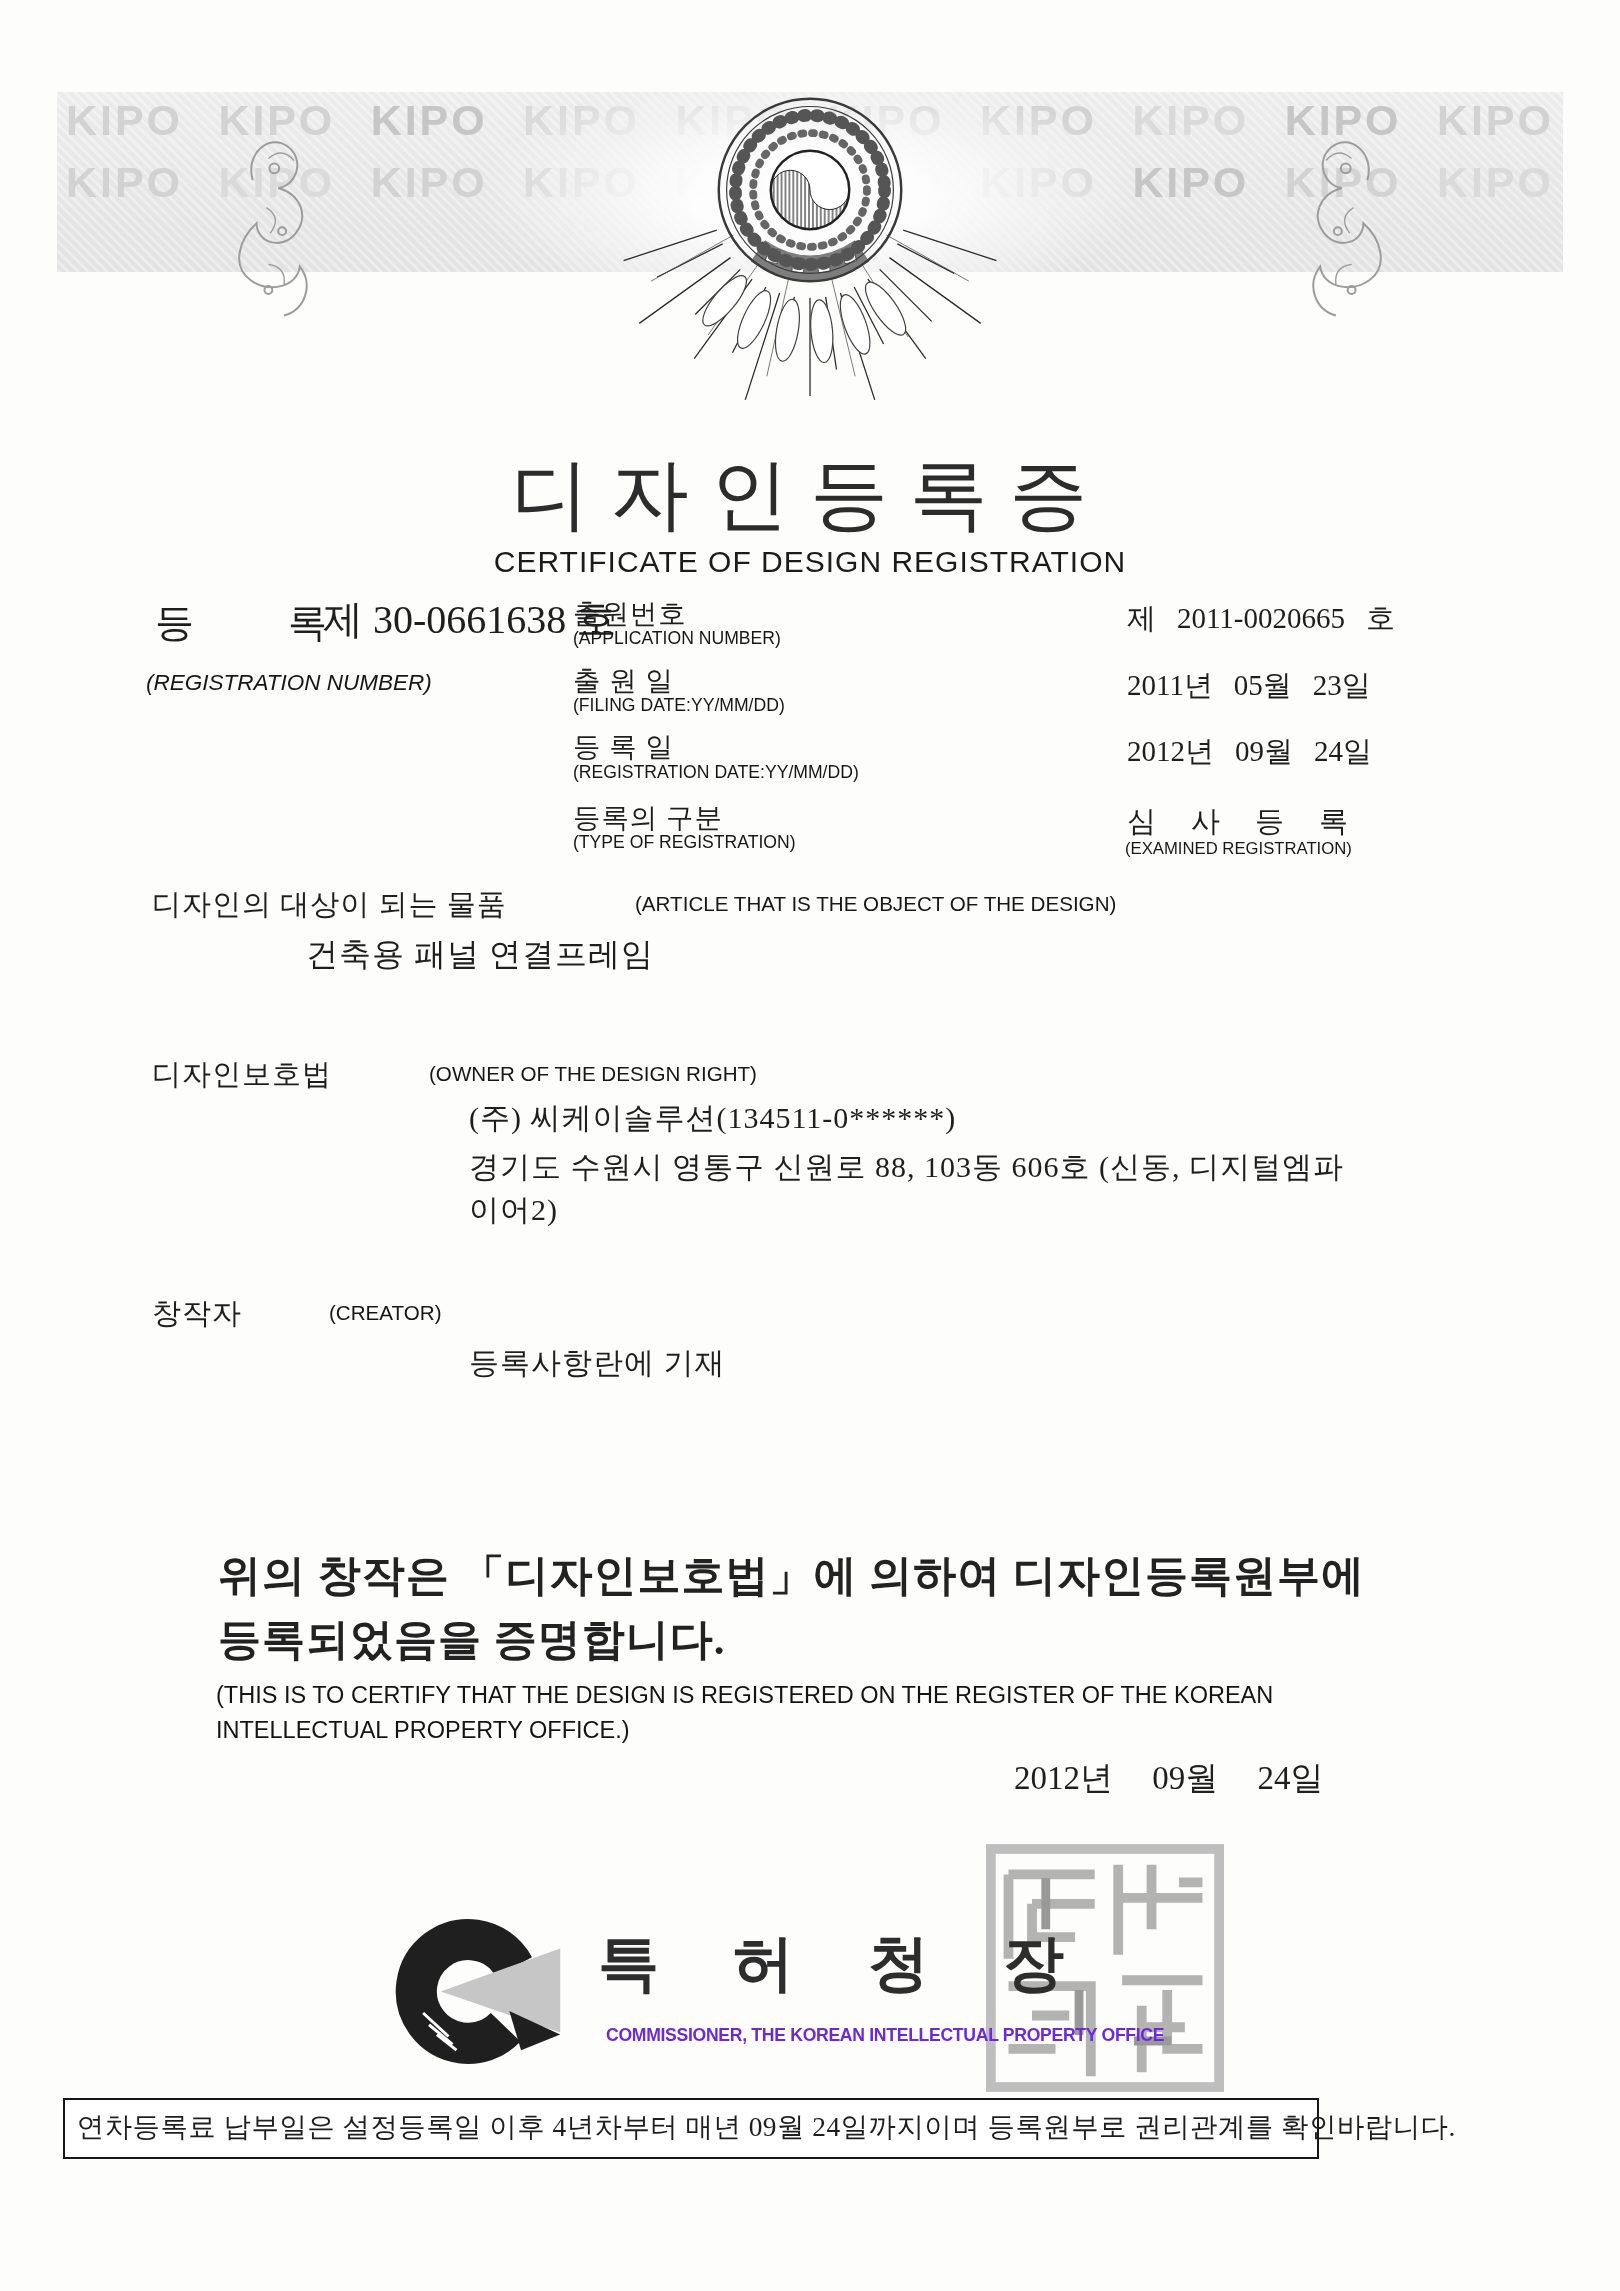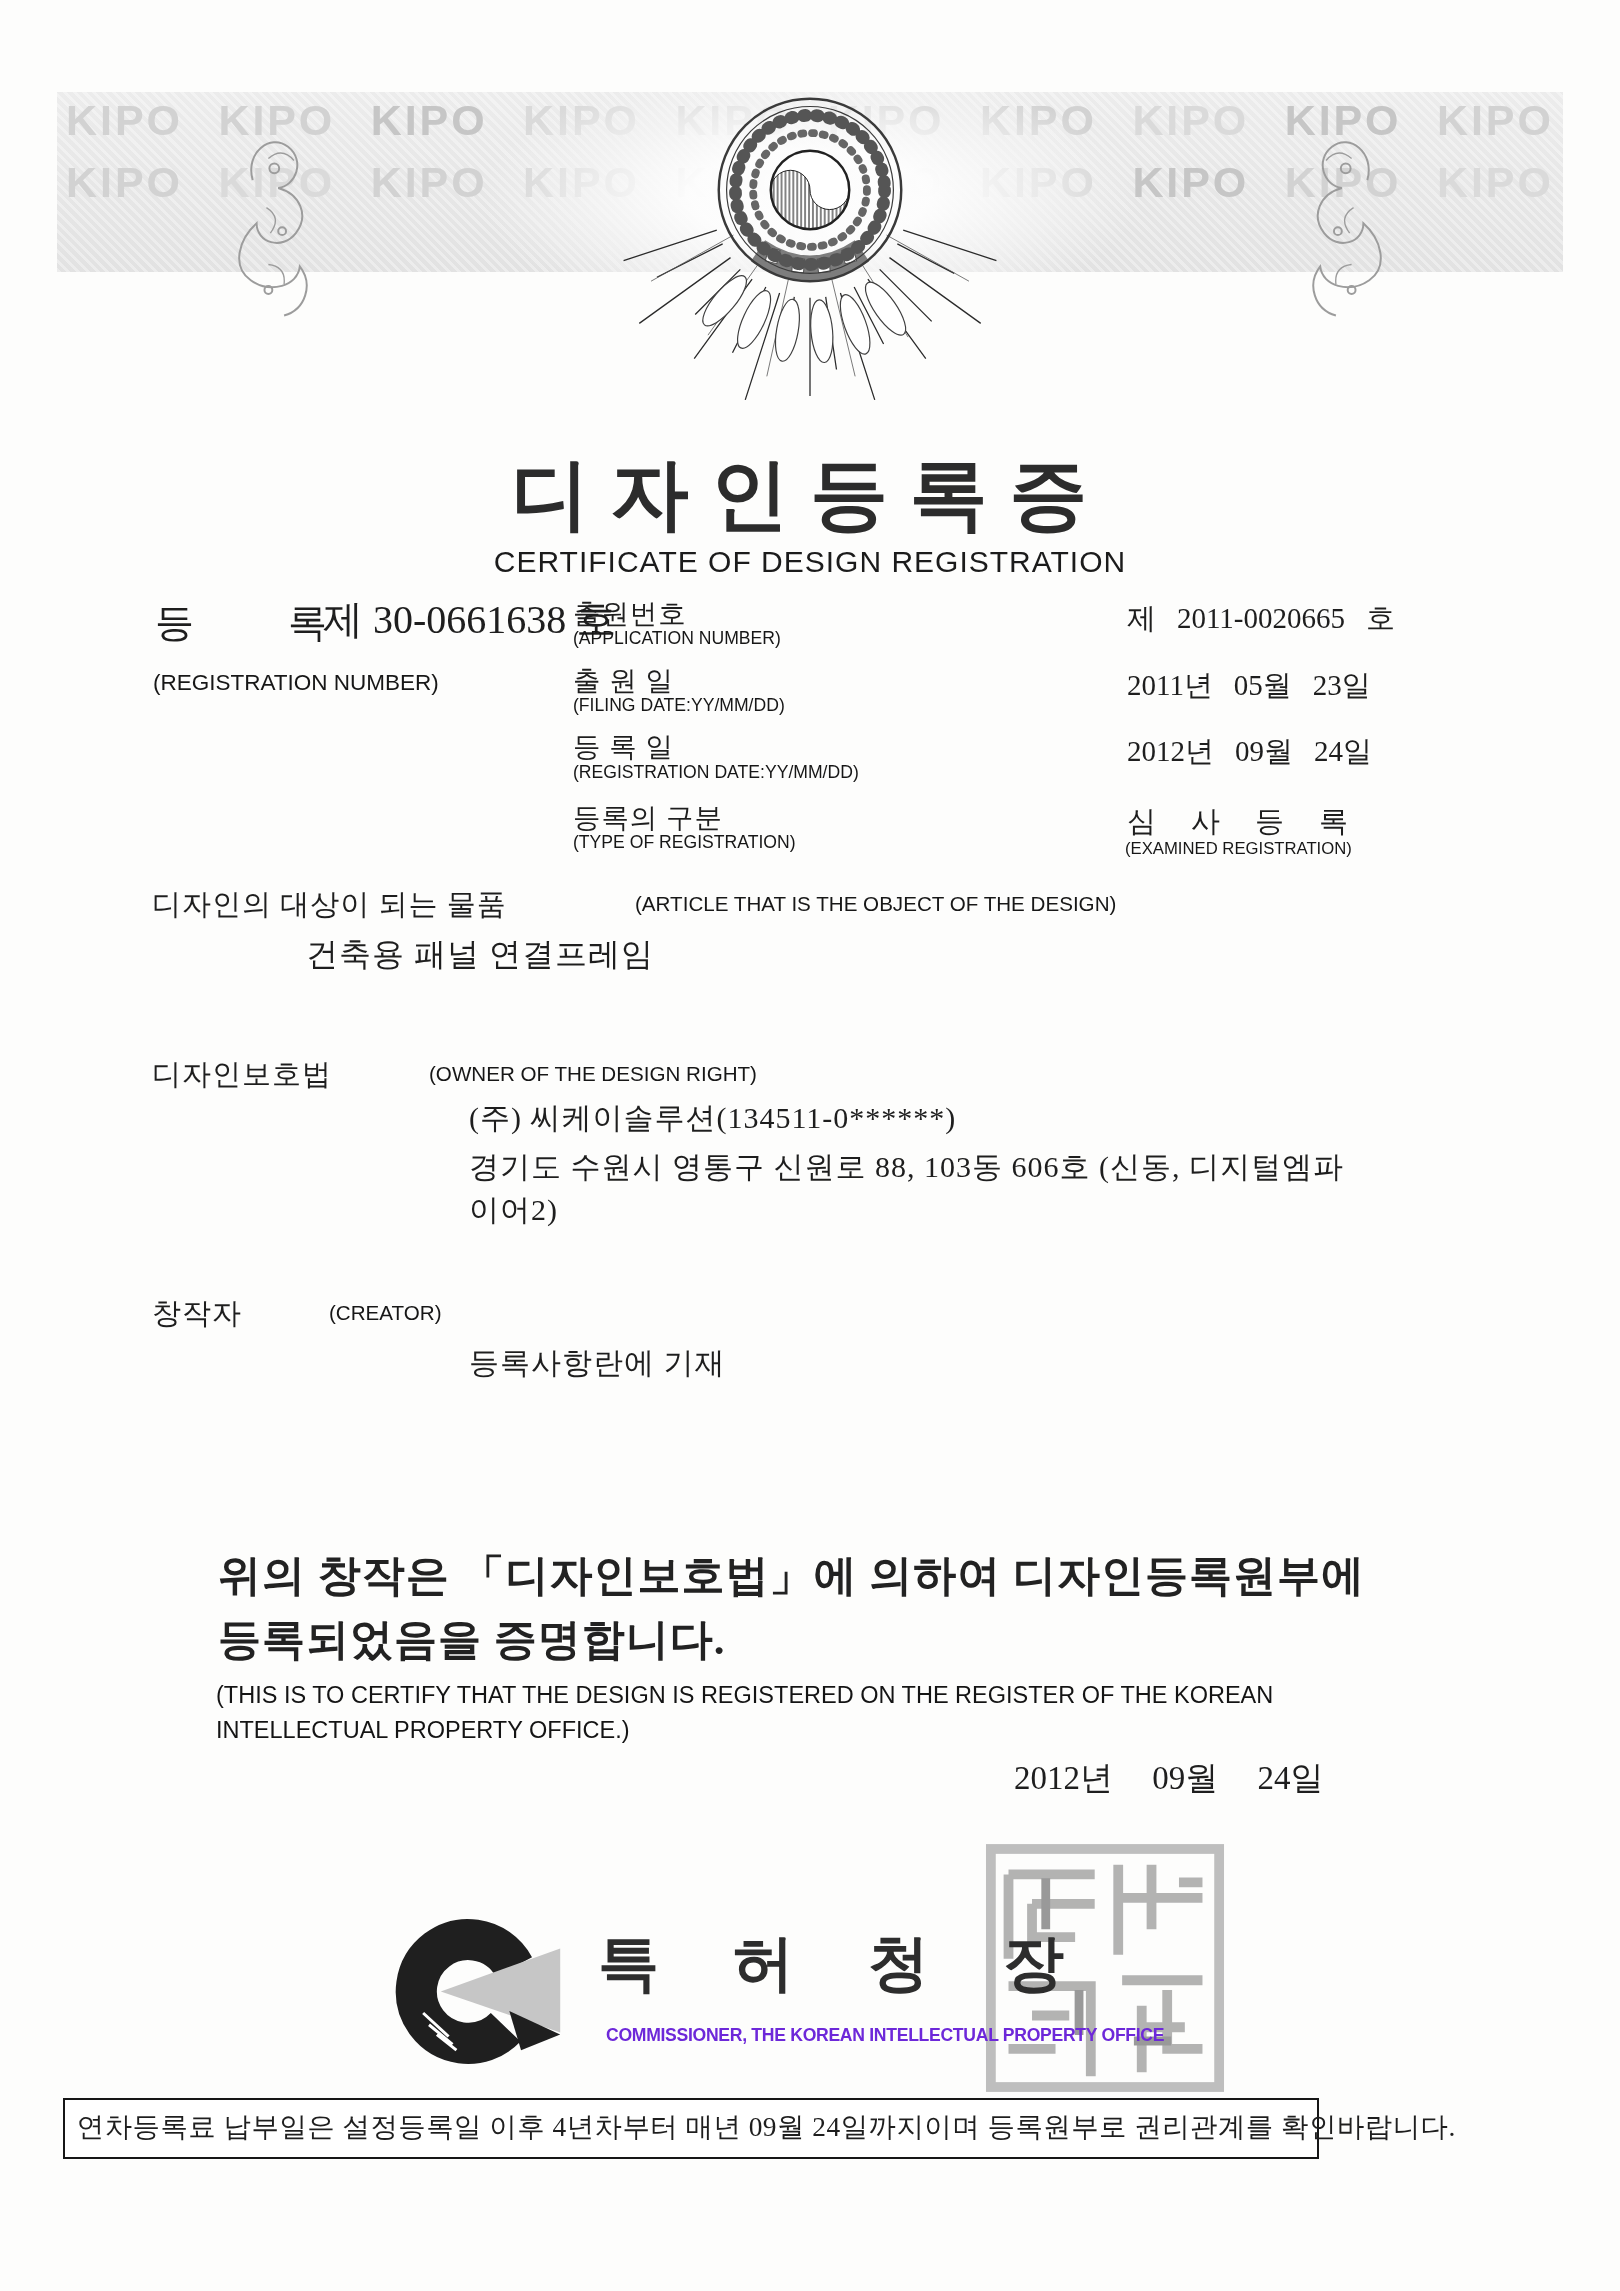--- a/index.html
+++ b/index.html
@@ -31,21 +31,21 @@
   .band::after{
     content:"";position:absolute;inset:0;
     background:radial-gradient(ellipse 421px 167px at 50% 58%,
       rgba(253,253,253,.98) 28%, rgba(246,246,246,.65) 55%, rgba(246,246,246,0) 78%);
   }
   
   .emblem{position:absolute;left:57px;top:82px;width:1506px;height:365px;z-index:2;}
   
   .title{
     position:absolute;left:0;top:443px;width:100%;text-align:center;
-    font-size:78px;font-weight:700;letter-spacing:21.6px;color:#2c2c2c;z-index:3;
+    font-size:78px;font-weight:400;letter-spacing:21.6px;color:#2c2c2c;z-index:3;
   }
   .subtitle{
     position:absolute;left:0;top:545px;width:100%;text-align:center;
     font-family:"Liberation Sans","DejaVu Sans",sans-serif;
     font-size:30px;letter-spacing:1px;color:#1b1b1b;z-index:3;
   }
   .abs{position:absolute;white-space:nowrap;}
   .kr-lg{font-size:39px;letter-spacing:2px;}
   .en-sm{font-family:"Liberation Sans","DejaVu Sans",sans-serif;font-size:22.5px;color:#171717;}
   .f-label{font-size:27.4px;letter-spacing:1px;}
@@ -152,21 +152,21 @@
       <circle cx="290" cy="110" r="40" fill="#ffffff" stroke="#222" stroke-width="2.5"></circle>
       <path d="M250,110 a20,20 0 0 1 40,0 a20,20 0 0 0 40,0 a40,40 0 0 1 -80,0 Z" fill="url(#hatch)" stroke="#222" stroke-width="1"></path>
     </g>
   </svg>
 
   <div class="title">디자인등록증</div>
   <div class="subtitle">CERTIFICATE OF DESIGN REGISTRATION</div>
 
   <span class="abs kr-lg" style="left:155px;top:596px;letter-spacing:94px;">등록</span>
   <span class="abs" style="left:323px;top:592px;font-size:40px;">제 30-0661638 호</span>
-  <span class="abs en-sm" style="left:153px;top:670px;">(REGISTRATION NUMBER)</span>
+  <span class="abs en-sm" style="left:146px;top:670px;font-style:italic;">(REGISTRATION NUMBER)</span>
 
   <span class="abs f-label" style="left:573px;top:596px;">출원번호</span>
   <span class="abs f-en" style="left:573px;top:628px;">(APPLICATION NUMBER)</span>
   <span class="abs f-val" style="left:1127px;top:599px;">제 2011-0020665 호</span>
 
   <span class="abs f-label" style="left:573px;top:663px;">출 원 일</span>
   <span class="abs f-en" style="left:573px;top:695px;">(FILING DATE:YY/MM/DD)</span>
   <span class="abs f-val" style="left:1127px;top:666px;">2011년 05월 23일</span>
 
   <span class="abs f-label" style="left:573px;top:729px;">등 록 일</span>

